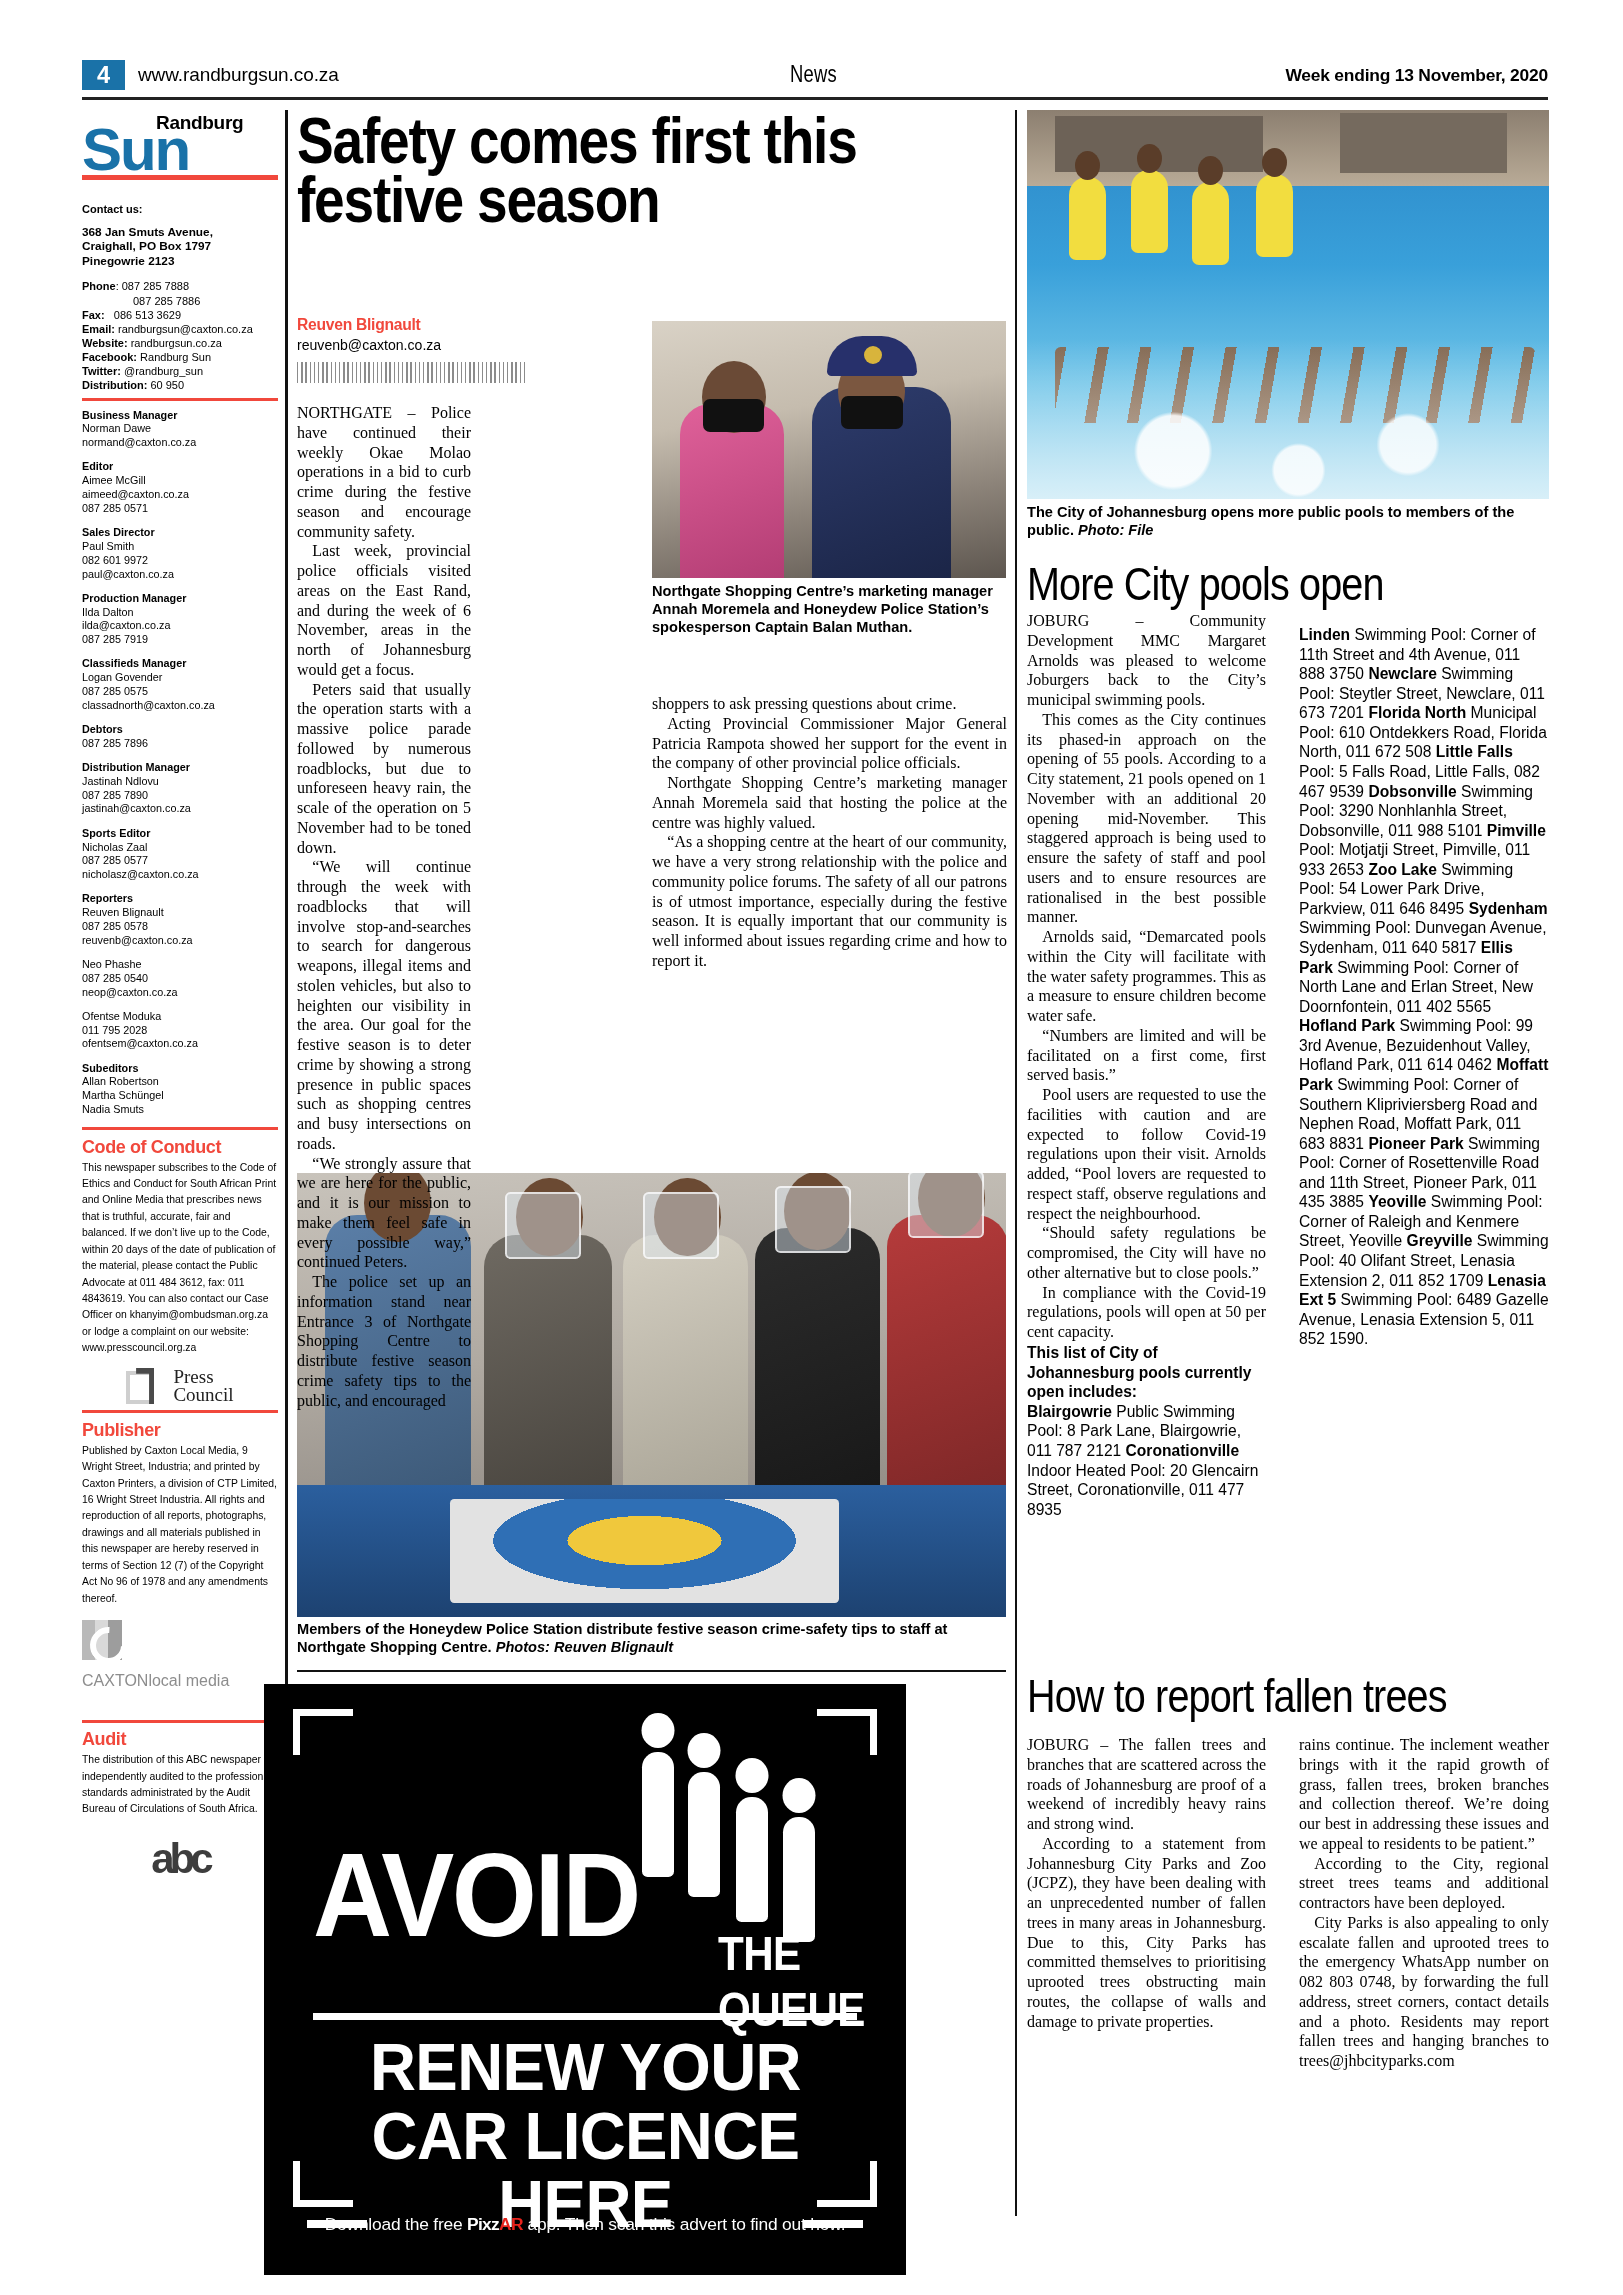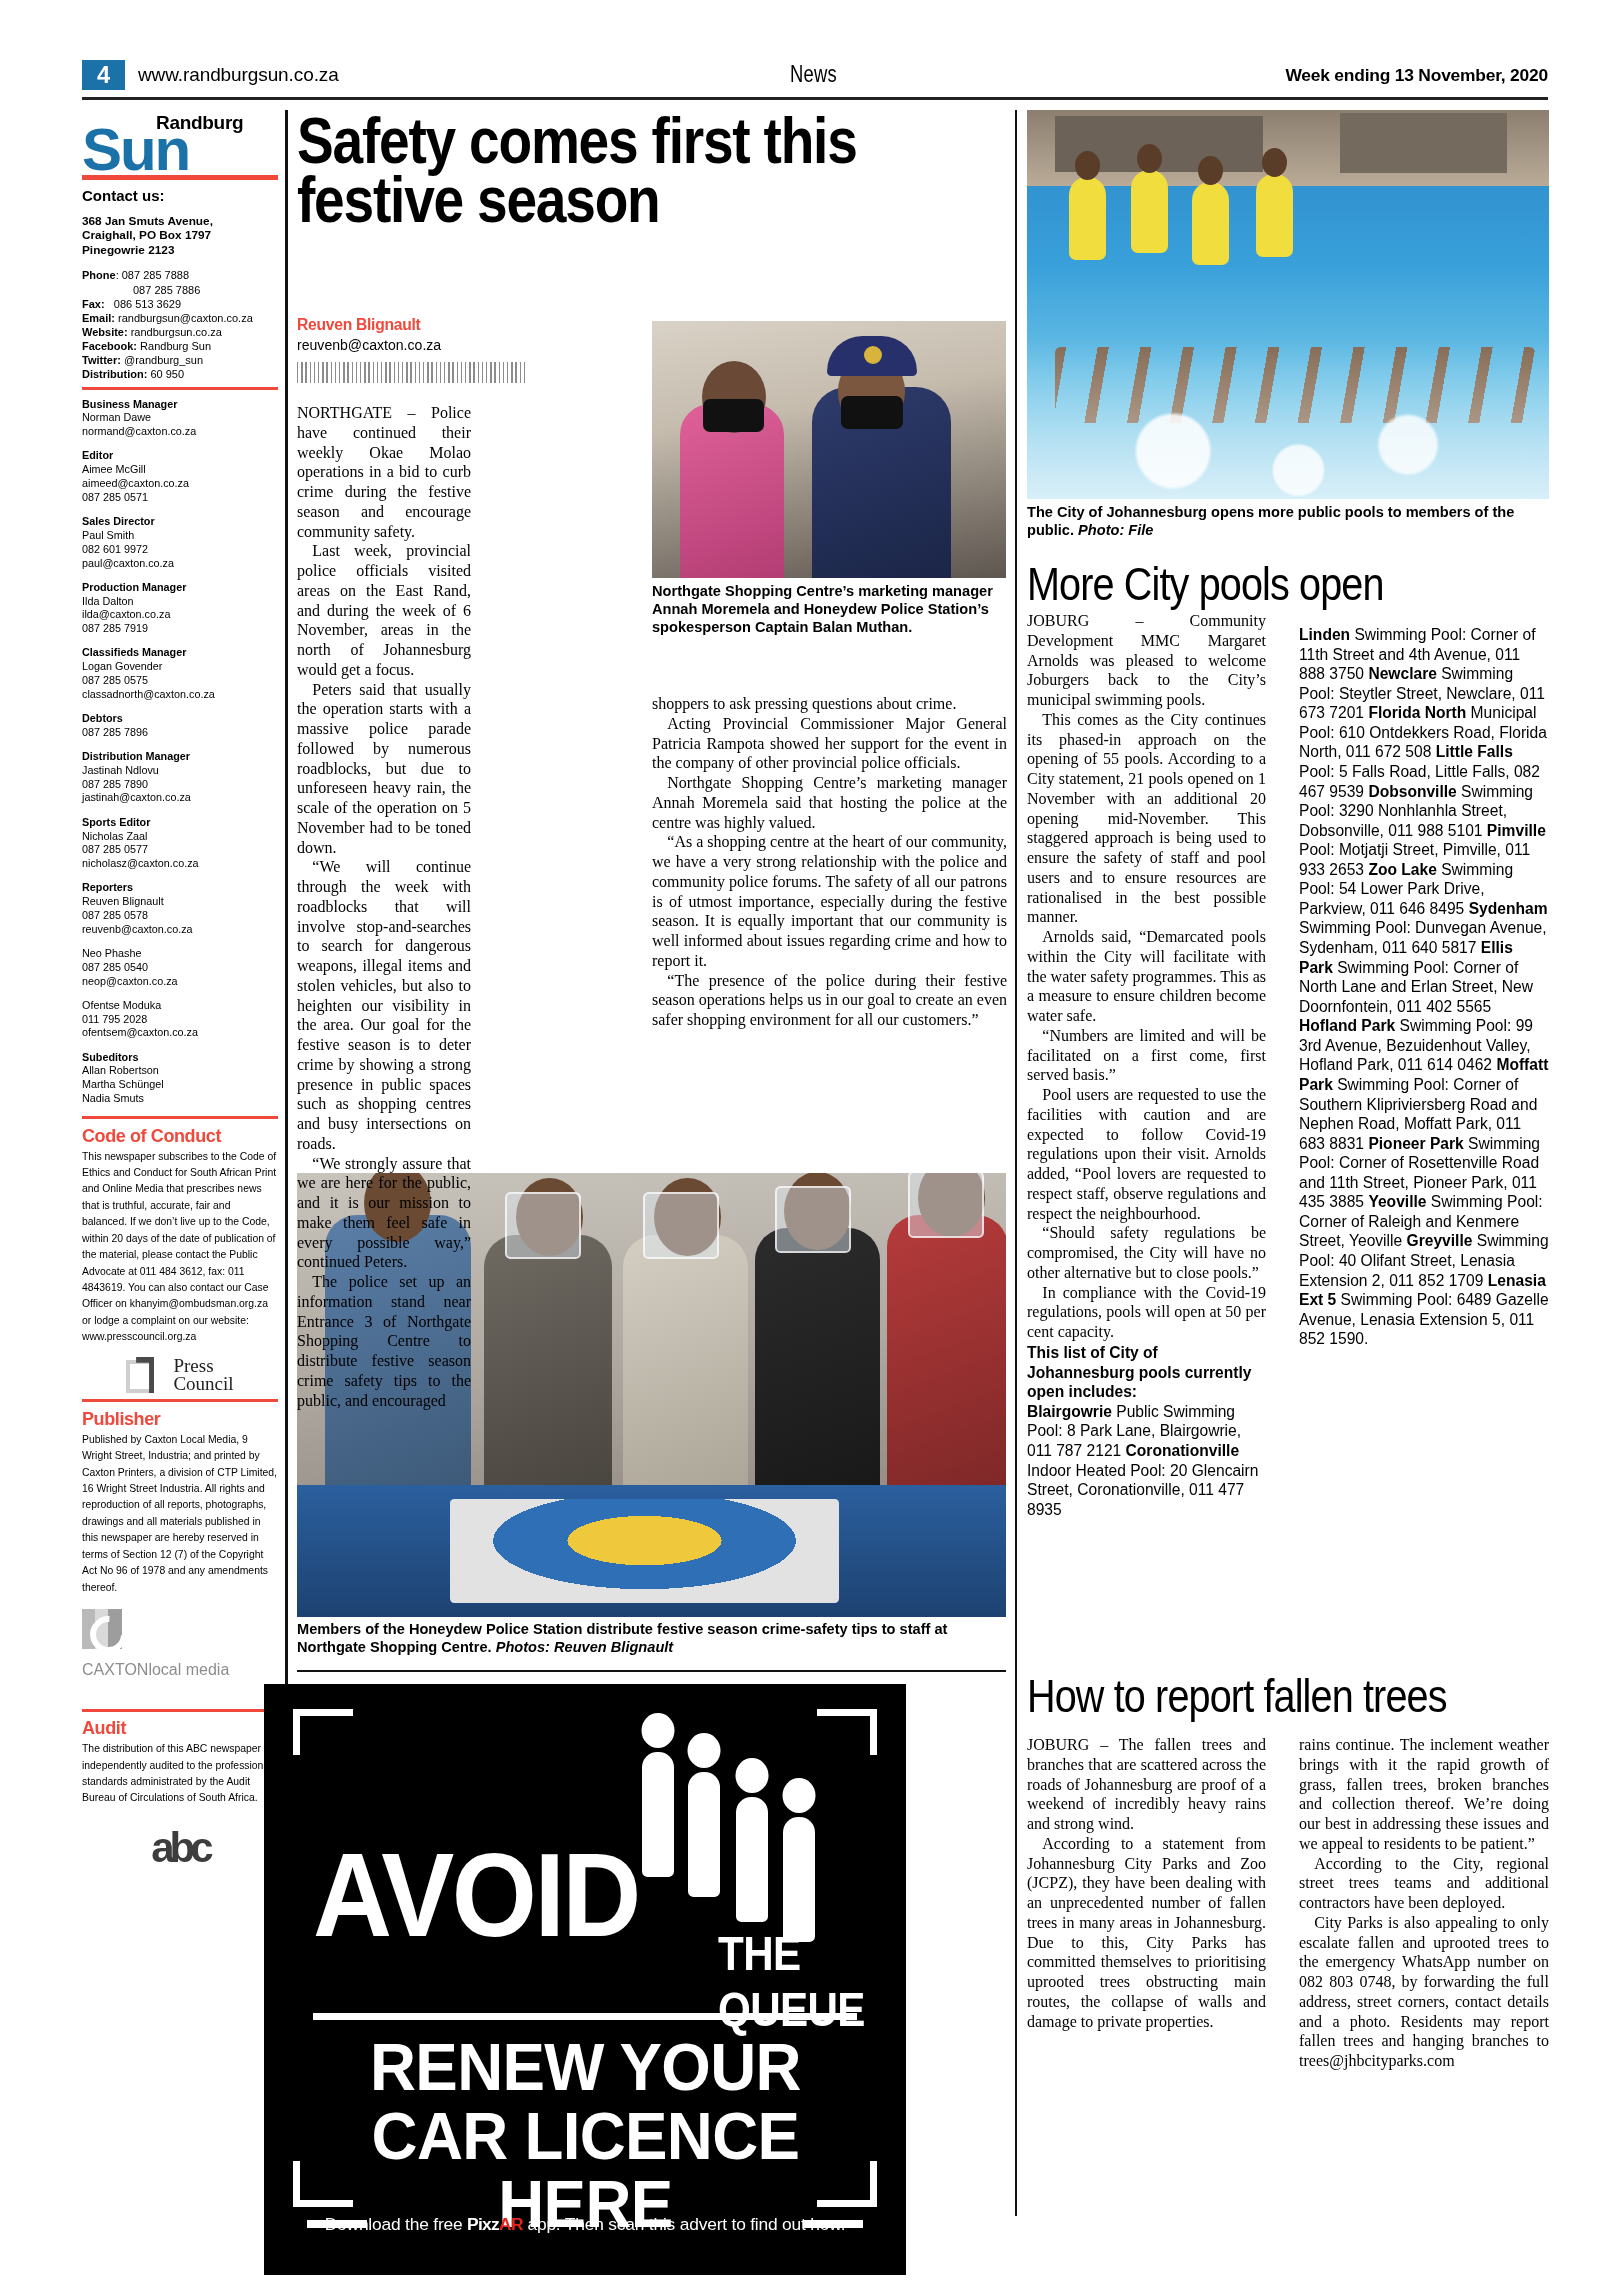--- a/index.html
+++ b/index.html
@@ -31,21 +31,21 @@
   .leftcol { position:absolute; left:82px; top:110px; width:196px; }
   .logo-randburg {
     font-size:19px; font-weight:bold; letter-spacing:-0.3px; margin-left:74px; line-height:1;
     padding-top:2.8px;
   }
   .logo-sun {
     font-size:60px; font-weight:bold; color:#1a72a8; line-height:0.72; letter-spacing:-2.1px;
     margin-top:-4.2px;
   }
   .logo-rule { height:4.9px; background:#f1483c; margin-top:4.2px; width:100%; }
-  .contactus { font-size:15px; font-weight:bold; margin-top:7px; }
+  .contactus { font-size:11px; font-weight:bold; margin-top:23px; }
   .addr { font-size:11.8px; font-weight:bold; line-height:1.24; margin-top:9.7px; }
   .contactlines { font-size:11px; line-height:1.28; margin-top:11px; }
   .contactlines b { font-weight:bold; }
   .contactlines .indent { padding-left:51px; display:block; }
   .thin-rule { height:2.8px; background:#f1483c; margin:6.2px 0 7.6px; }
   .staff { font-size:10.8px; line-height:1.28; }
   .staff .grp { margin-bottom:10.4px; }
   .staff .role { font-weight:bold; }
   .sec-head { font-size:18px; font-weight:bold; color:#f1483c; letter-spacing:-0.4px; line-height:1.1; }
   .sec-body { font-size:10.4px; line-height:1.58; margin-top:2.1px; }
@@ -390,21 +390,20 @@
       <p class="">Peters said that usually the operation starts with a massive police parade followed by numerous roadblocks, but due to unforeseen heavy rain, the scale of the operation on 5 November had to be toned down.</p>
       <p class="">“We will continue through the week with roadblocks that will involve stop-and-searches to search for dangerous weapons, illegal items and stolen vehicles, but also to heighten our visibility in the area. Our goal for the festive season is to deter crime by showing a strong presence in public spaces such as shopping centres and busy intersections on roads.</p>
       <p class="">“We strongly assure that we are here for the public, and it is our mission to make them feel safe in every possible way,” continued Peters.</p>
       <p class="">The police set up an information stand near Entrance 3 of Northgate Shopping Centre to distribute festive season crime safety tips to the public, and encouraged</p>
     </div>
   <div class="body-serif col-b" id="main-col-b">
       <p class="first">shoppers to ask pressing questions about crime.</p>
       <p class="">Acting Provincial Commissioner Major General Patricia Rampota showed her support for the event in the company of other provincial police officials.</p>
       <p class="">Northgate Shopping Centre’s marketing manager Annah Moremela said that hosting the police at the centre was highly valued.</p>
       <p class="">“As a shopping centre at the heart of our community, we have a very strong relationship with the police and community police forums. The safety of all our patrons is of utmost importance, especially during the festive season. It is equally important that our community is well informed about issues regarding crime and how to report it.</p>
-      <p class="">“The presence of the police during their festive season operations helps us in our goal to create an even safer shopping environment for all our customers.”</p>
     </div>
   <div class="rule-midline"></div>
 
   <div class="rightcol-divider"></div>
 
   <div class="bighead head-pools">More City pools open</div>
   <div class="body-serif pools-colL" id="pools-col-l">
       <p class="first">JOBURG – Community Development MMC Margaret Arnolds was pleased to welcome Joburgers back to the City’s municipal swimming pools.</p>
       <p class="">This comes as the City continues its phased-in approach on the opening of 55 pools. According to a City statement, 21 pools opened on 1 November with an additional 20 opening mid-November. This staggered approach is being used to ensure the safety of staff and pool users and to ensure resources are rationalised in the best possible manner.</p>
       <p class="">Arnolds said, “Demarcated pools within the City will facilitate with the water safety programmes. This as a measure to ensure children become water safe.</p>

